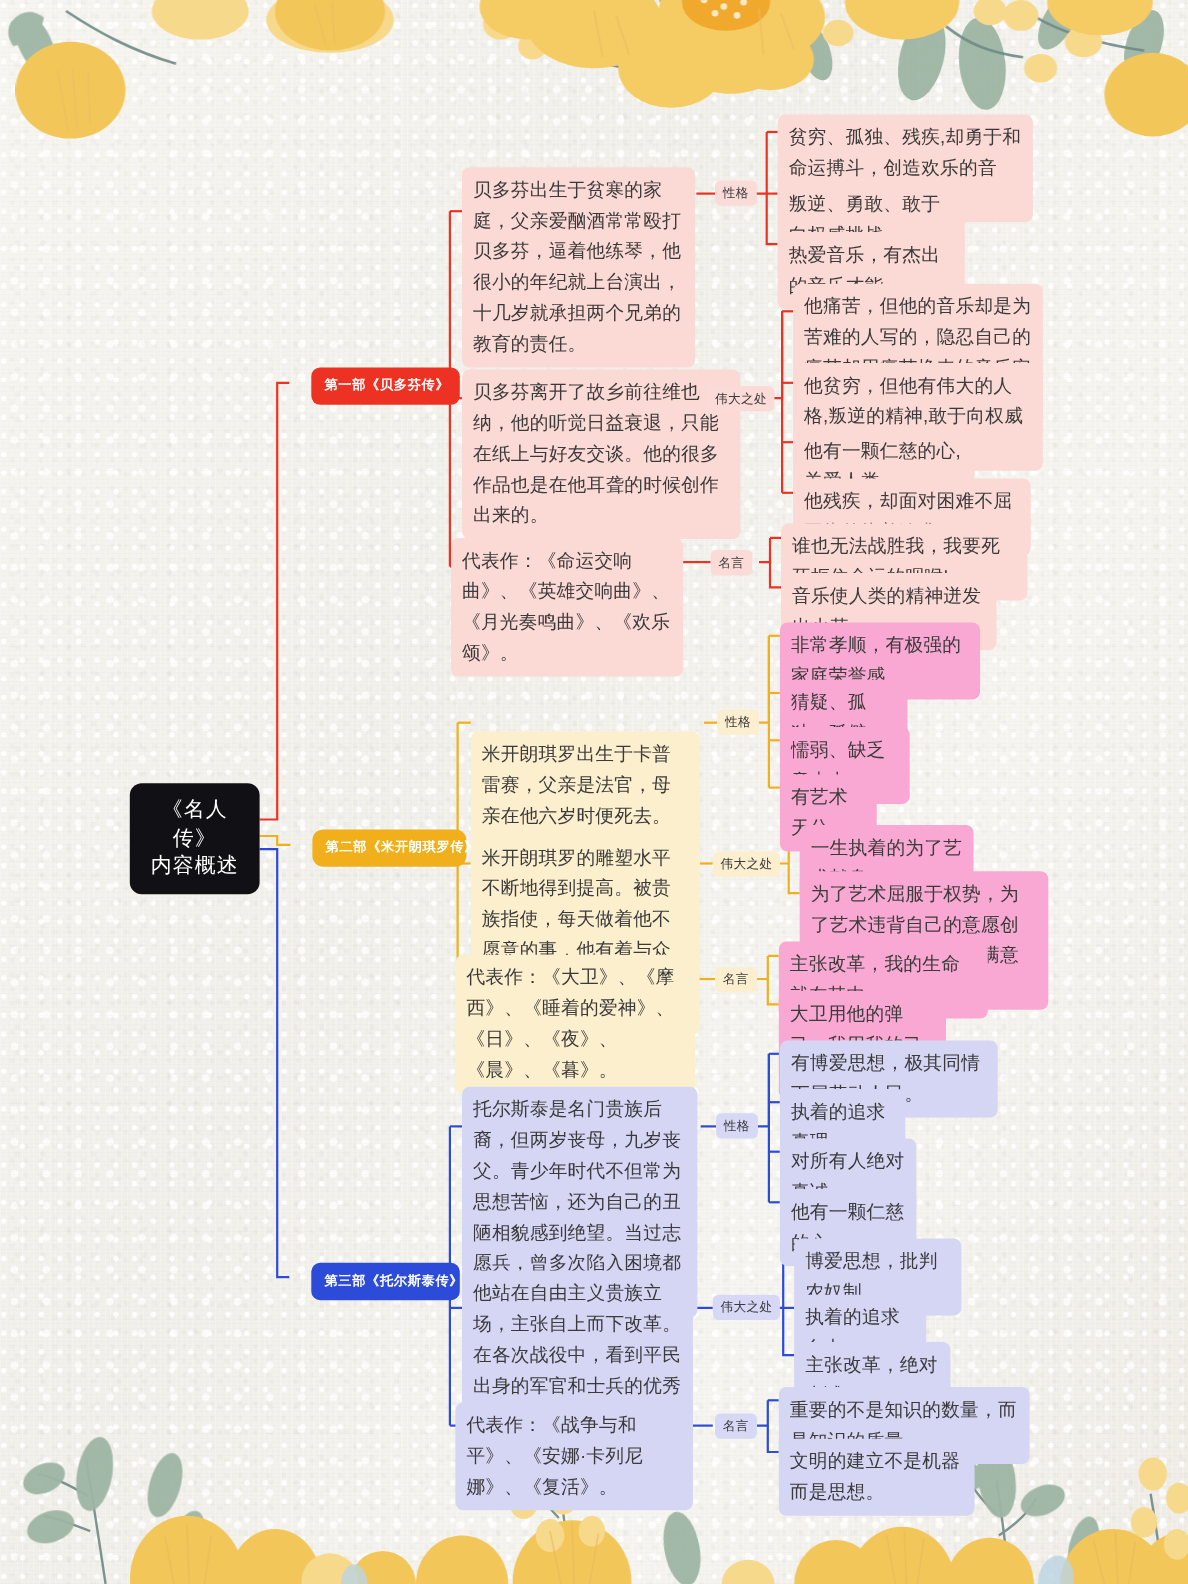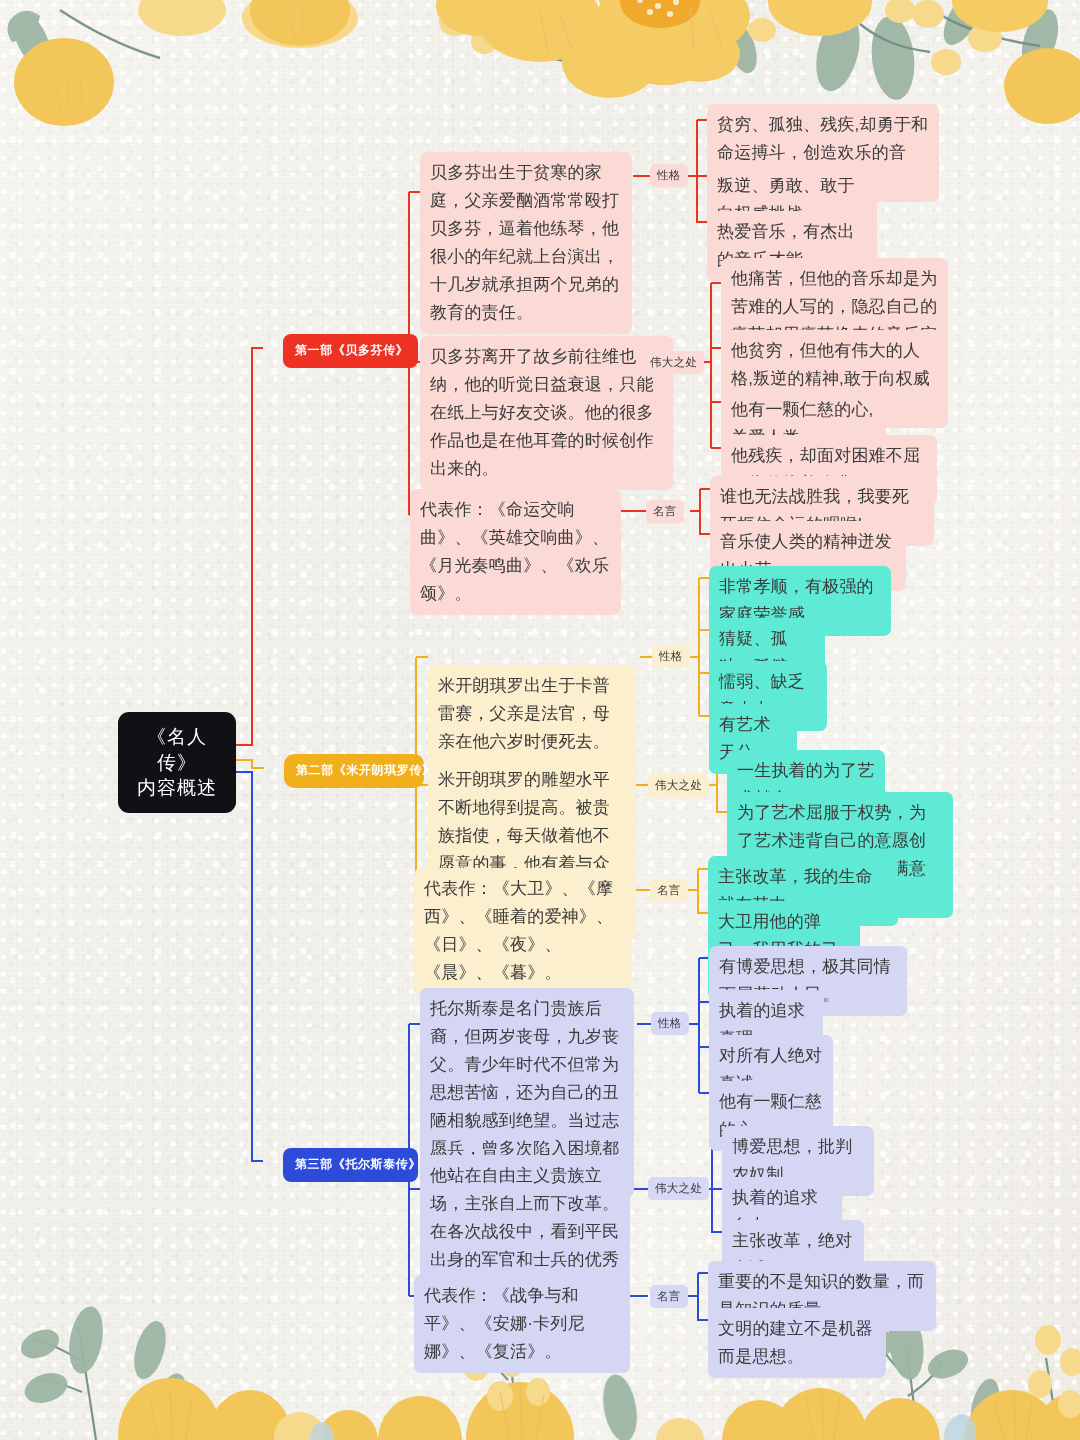--- a/index.html
+++ b/index.html
@@ -82,21 +82,21 @@
     padding:4px 7px;
     border-radius:5px;
     white-space:nowrap;
     letter-spacing:.3px;
   }
   .lbl.red{ background:#FBDBD7; color:#3a3a3a; }
   .lbl.yellow{ background:#FBEFD0; color:#3a3a3a; }
   .lbl.blue{ background:#D6D8F5; color:#3a3a3a; }
 
   .leaf.red{ background:#FBD9D5; }
-  .leaf.yellow{ background:#5eead4; }
+  .leaf.yellow{ background:#f9a8d4; }
   .leaf.blue{ background:#D4D6F4; }
 </style>
 </head>
 <body>
 
 <div id="paper"></div>
 
 <svg class="deco" id="deco-top" viewBox="0 0 1080 130">
   <g fill="#9DB5A4" opacity=".95">
     <path d="M10 20 q14 -16 30 -4 q-4 22 -28 26 q-8 -12 -2 -22z"></path>

